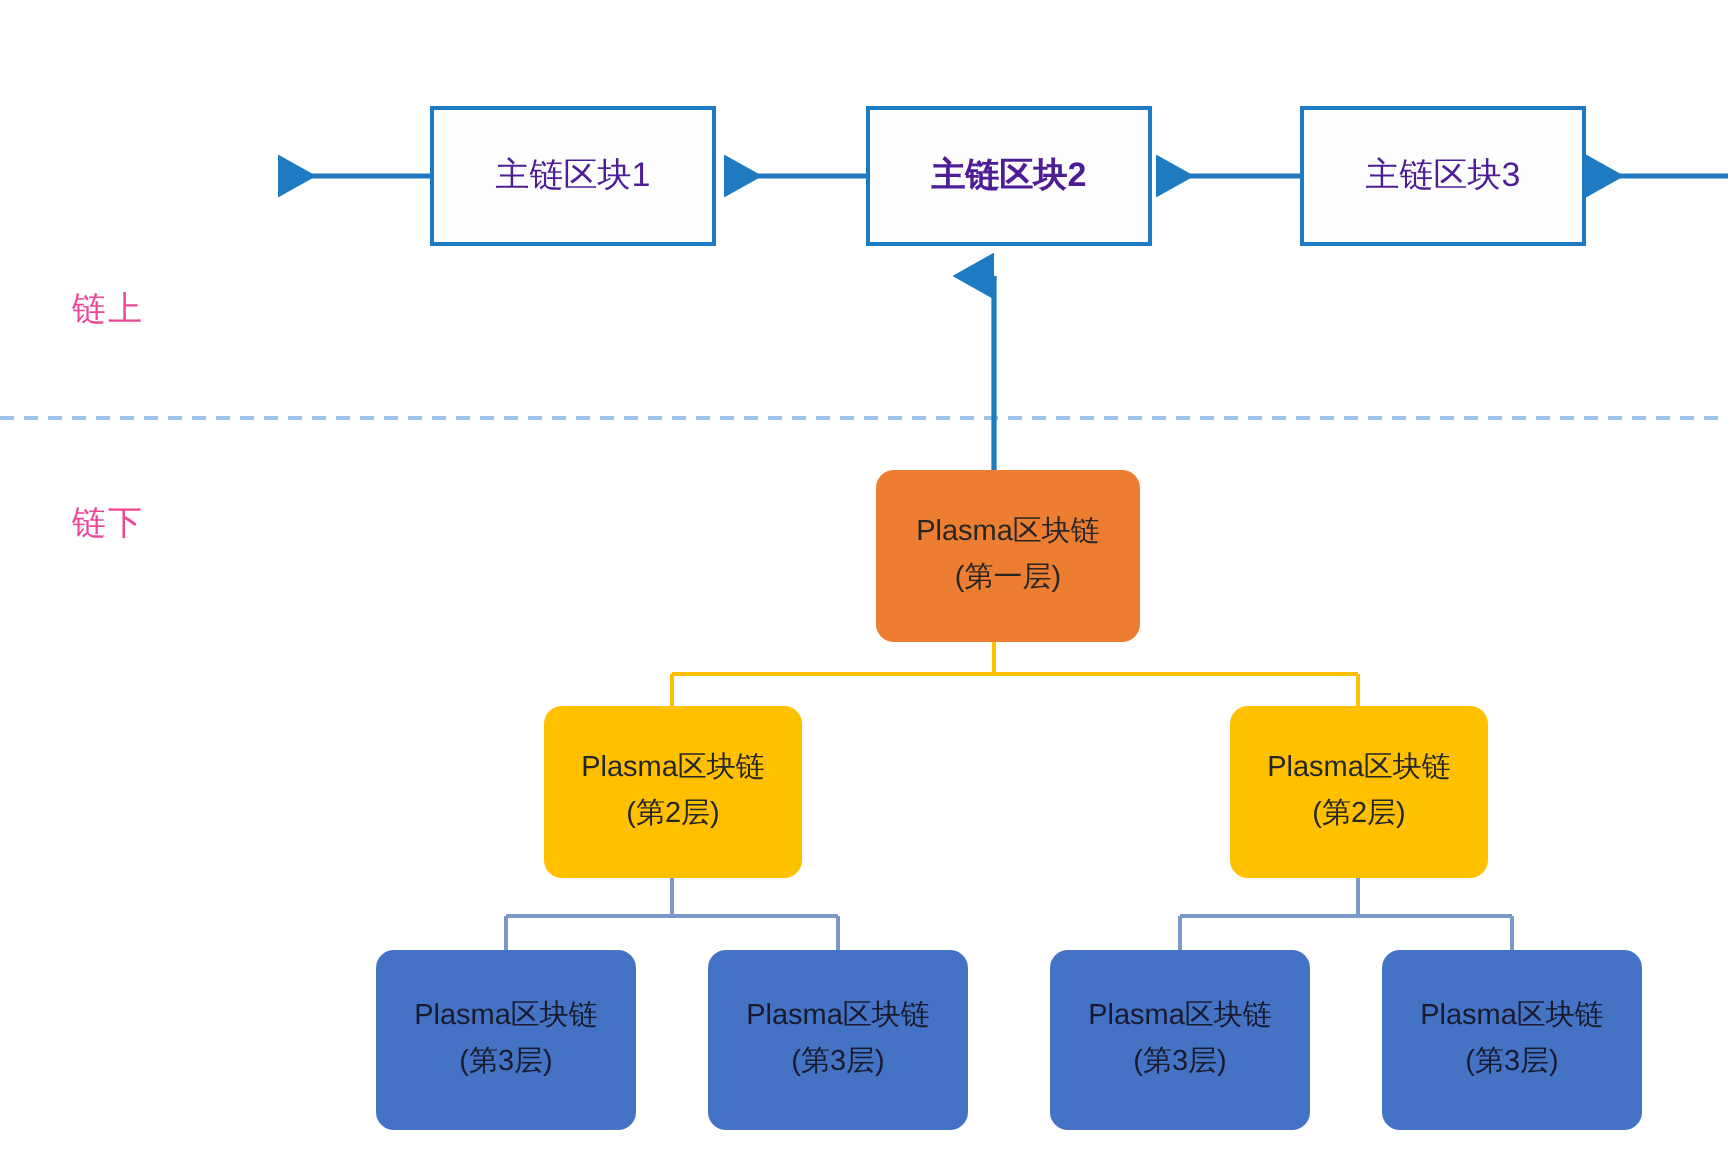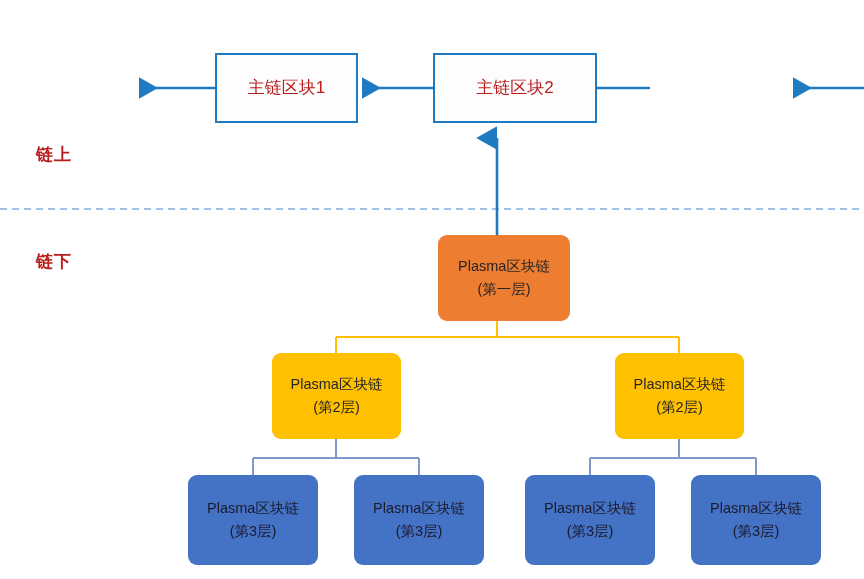--- a/index.html
+++ b/index.html
@@ -40,21 +40,21 @@
     text-align: center;
     white-space: nowrap;
     line-height: 1.15;
   }
   .mainchain-box {
     background: #fdfdfd;
     border: 2px solid #1F7BC1;
     color: #3f3f3f;
     font-size: 17px;
   }
-  .mainchain-box .node-line { color: #b91c1c; }
+  .mainchain-box .node-line { color: #4c1d95; }
 
   .plasma-l1 {
     background: #ED7D31;
     border-radius: 9px;
     color: #262626;
   }
   .plasma-l2 {
     background: #FFC000;
     border-radius: 9px;
     color: #262626;
@@ -69,22 +69,22 @@
   .plasma-l3 .node-line {
     font-size: 14.5px;
   }
   .plasma-l1 .node-line { margin: 3px 0; }
   .plasma-l2 .node-line { margin: 3px 0; }
   .plasma-l3 .node-line { margin: 3px 0; }
 
   .side-label {
     position: absolute;
     font-size: 17px;
-    font-weight: bold;
-    color: #b91c1c;
+    font-weight: normal;
+    color: #ec4899;
     letter-spacing: 1px;
     white-space: nowrap;
   }
 </style>
 </head>
 <body>
 
 <div id="diagram-root">
 
   <svg class="layer" viewBox="0 0 864 579">
@@ -112,22 +112,25 @@
 
     <path d="M679,438 L679,458 M590,458 L756,458 M590,458 L590,475 M756,458 L756,475" stroke="#7C9AC8" stroke-width="2" fill="none"></path>
   </svg>
 
   <div class="side-label" style="left:36px; top:143px;">链上</div>
   <div class="side-label" style="left:36px; top:250px;">链下</div>
 
   <div class="node-label mainchain-box" style="left:215px; top:53px; width:143px; height:70px;">
     <span class="node-line">主链区块1</span>
   </div>
-  <div class="node-label mainchain-box" style="left:433px; top:53px; width:164px; height:70px;">
+  <div class="node-label mainchain-box" style="left:433px; top:53px; width:143px; height:70px;font-weight:bold;">
     <span class="node-line">主链区块2</span>
+  </div>
+  <div class="node-label mainchain-box" style="left:650px; top:53px; width:143px; height:70px;">
+    <span class="node-line">主链区块3</span>
   </div>
 
   <div class="node-label plasma-l1" style="left:438px; top:235px; width:132px; height:86px;">
     <span class="node-line">Plasma区块链</span>
     <span class="node-line">(第一层)</span>
   </div>
 
   <div class="node-label plasma-l2" style="left:272px; top:353px; width:129px; height:86px;">
     <span class="node-line">Plasma区块链</span>
     <span class="node-line">(第2层)</span>

